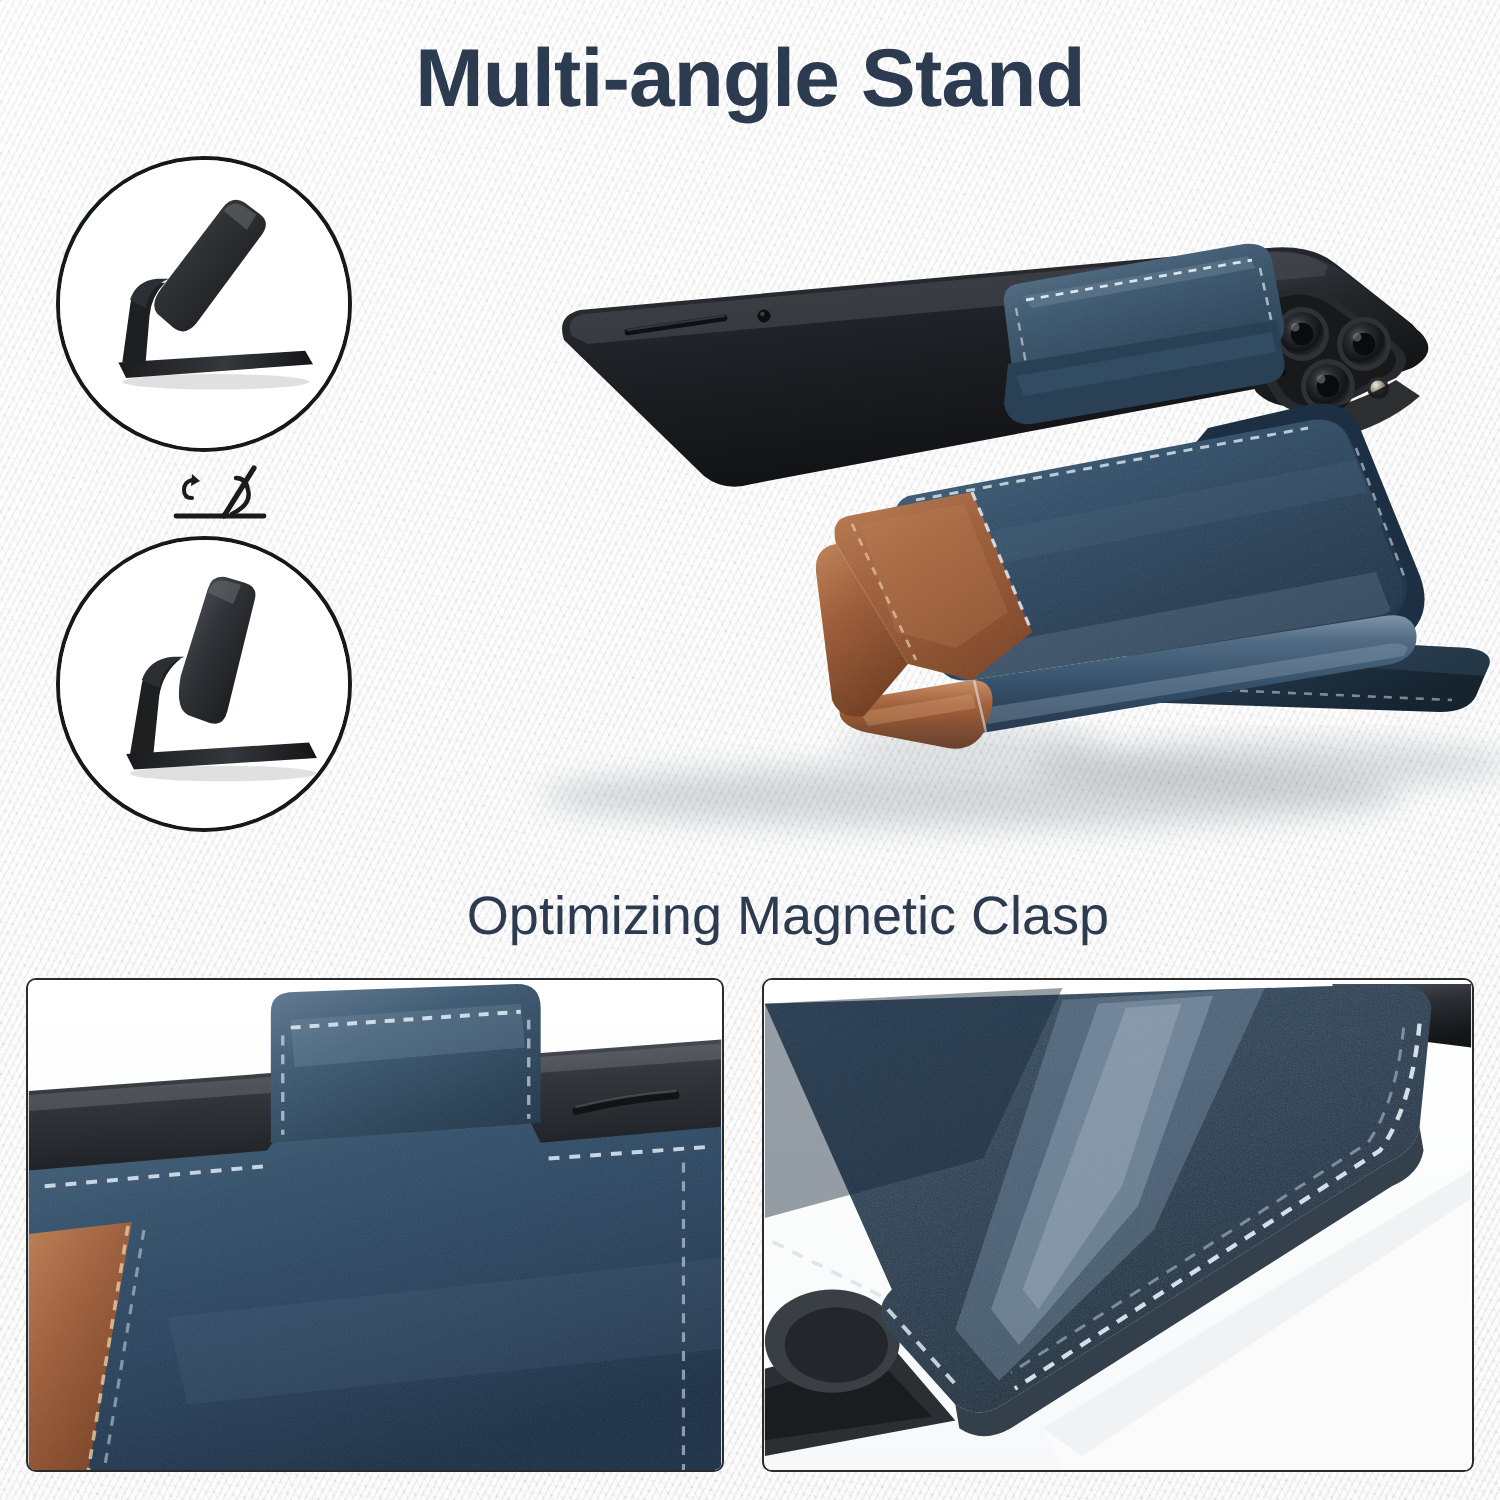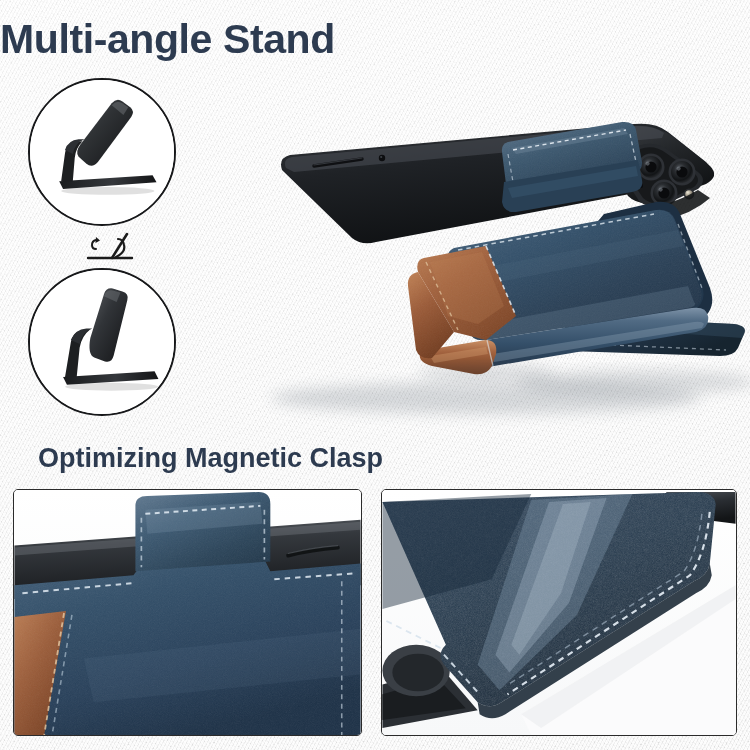--- a/index.html
+++ b/index.html
@@ -17,26 +17,26 @@
     position:absolute; inset:0;
     background:
       repeating-linear-gradient(118deg, rgba(0,0,0,0.030) 0px, rgba(0,0,0,0.030) 1px, rgba(255,255,255,0.55) 1px, rgba(255,255,255,0.55) 3px),
       repeating-linear-gradient(62deg, rgba(0,0,0,0.024) 0px, rgba(0,0,0,0.024) 1px, rgba(255,255,255,0.45) 1px, rgba(255,255,255,0.45) 4px),
       repeating-linear-gradient(9deg, rgba(0,0,0,0.018) 0px, rgba(0,0,0,0.018) 1px, rgba(255,255,255,0.4) 1px, rgba(255,255,255,0.4) 5px),
       linear-gradient(160deg,#fbfbfb 0%,#f4f4f4 45%,#eeeeee 100%);
   }
 
   
   .title {
-    position:absolute; left:0; right:0; 
+    position:absolute; left:0; right:0; text-align:center;
     color:#2d3b50;
     letter-spacing:-0.4px;
   }
   #main-title { top:16px; font-size:41px; font-weight:bold; }
-  #sub-title  { top:443px; font-size:27px; font-weight:700; letter-spacing:0px;margin-left:38px; }
+  #sub-title  { top:443px; font-size:27px; font-weight:400; letter-spacing:0px;margin-left:38px; }
 
   
   .circle-inset {
     position:absolute;
     border-radius:50%;
     background:#ffffff;
     border:2px solid #17181a;
     overflow:hidden;
   }
   #circle-top    { left:28px;  top:78px;  width:148px; height:148px; }

